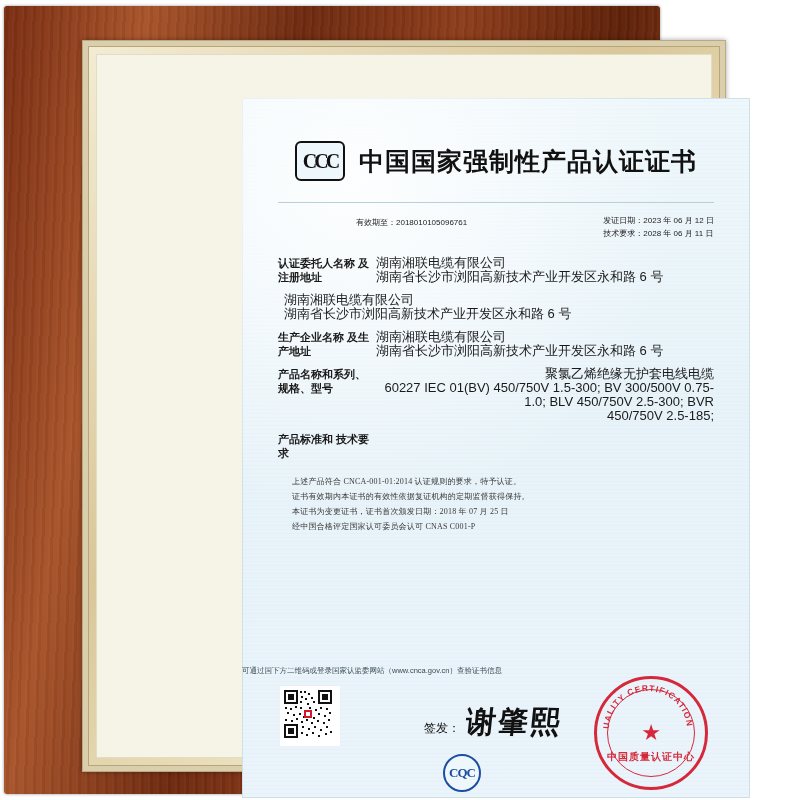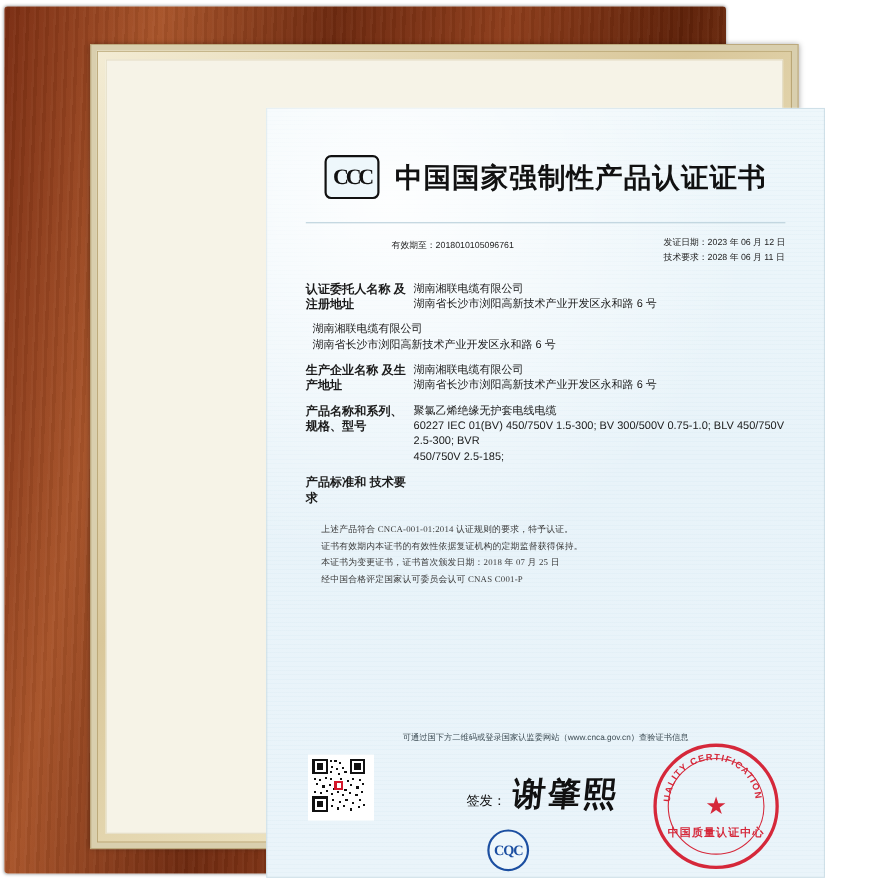--- a/index.html
+++ b/index.html
@@ -80,36 +80,36 @@
   .meta-k{color:#222;}
   .meta-v{color:#222;text-align:center;}
 
   
   .rows{position:absolute;left:36px;right:36px;top:158px;}
   .row{display:flex;align-items:flex-start;margin-bottom:9px;}
   .row .label{
     width:92px;flex:0 0 92px;font-size:11px;font-weight:bold;color:#1a1a1a;line-height:14px;
   }
   .row .value{
-    flex:1;font-size:10px;color:#1a1a1a;line-height:14px;padding-left:6px;
+    flex:1;font-size:13px;color:#1a1a1a;line-height:14px;padding-left:6px;
   }
   .row .value .ln{display:block;}
-  .row.small .value{font-size:10px;}
+  .row.small .value{font-size:13px;text-align:right;}
 
   
   .legal{
     position:absolute;left:50px;right:40px;top:376px;
     font-family:"Liberation Serif", serif;
     font-size:8px;color:#3a3a3a;line-height:15px;letter-spacing:.2px;
   }
   .legal .ln{display:block;}
 
   
   .qr-note{
-    position:absolute;left:0;right:0;top:568px;text-align:center;
+    position:absolute;left:0;right:0;top:568px;
     font-size:7.5px;color:#3b4a52;
   }
 
   
   .qr{
     position:absolute;left:38px;top:588px;width:56px;height:56px;background:#fff;padding:2px;
   }
   .qr svg{display:block;}
 
   .sign-label{

